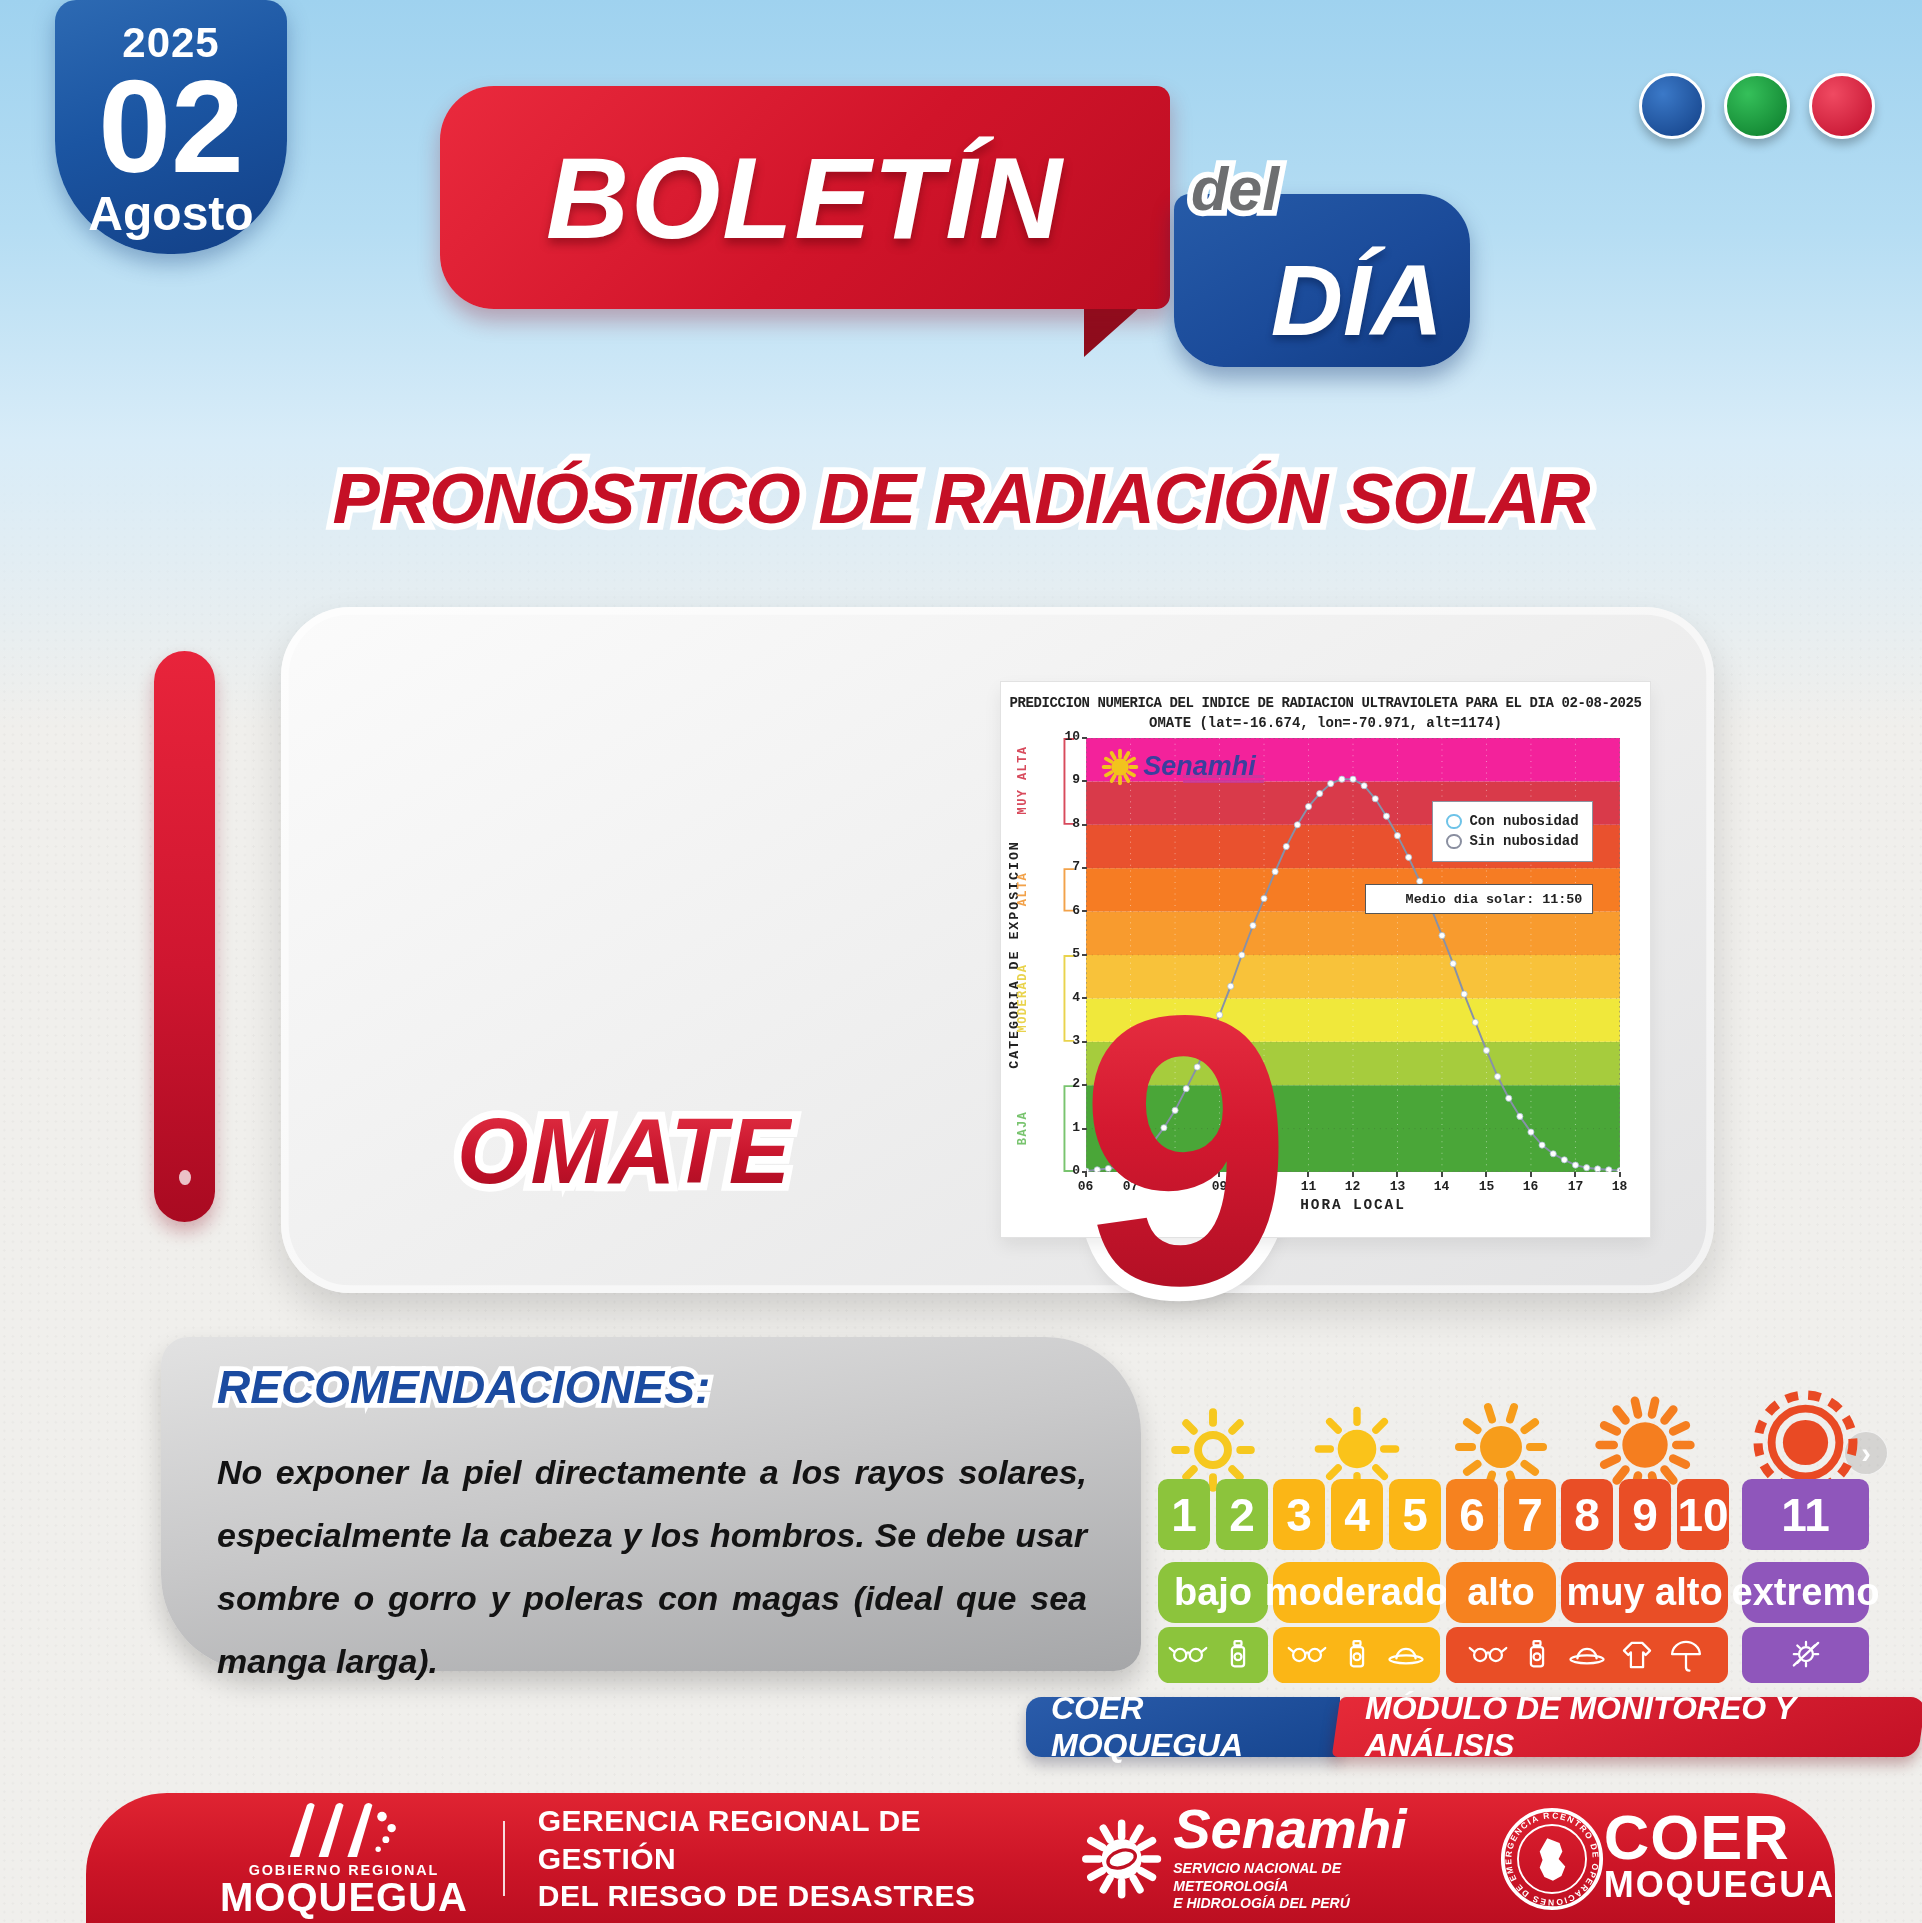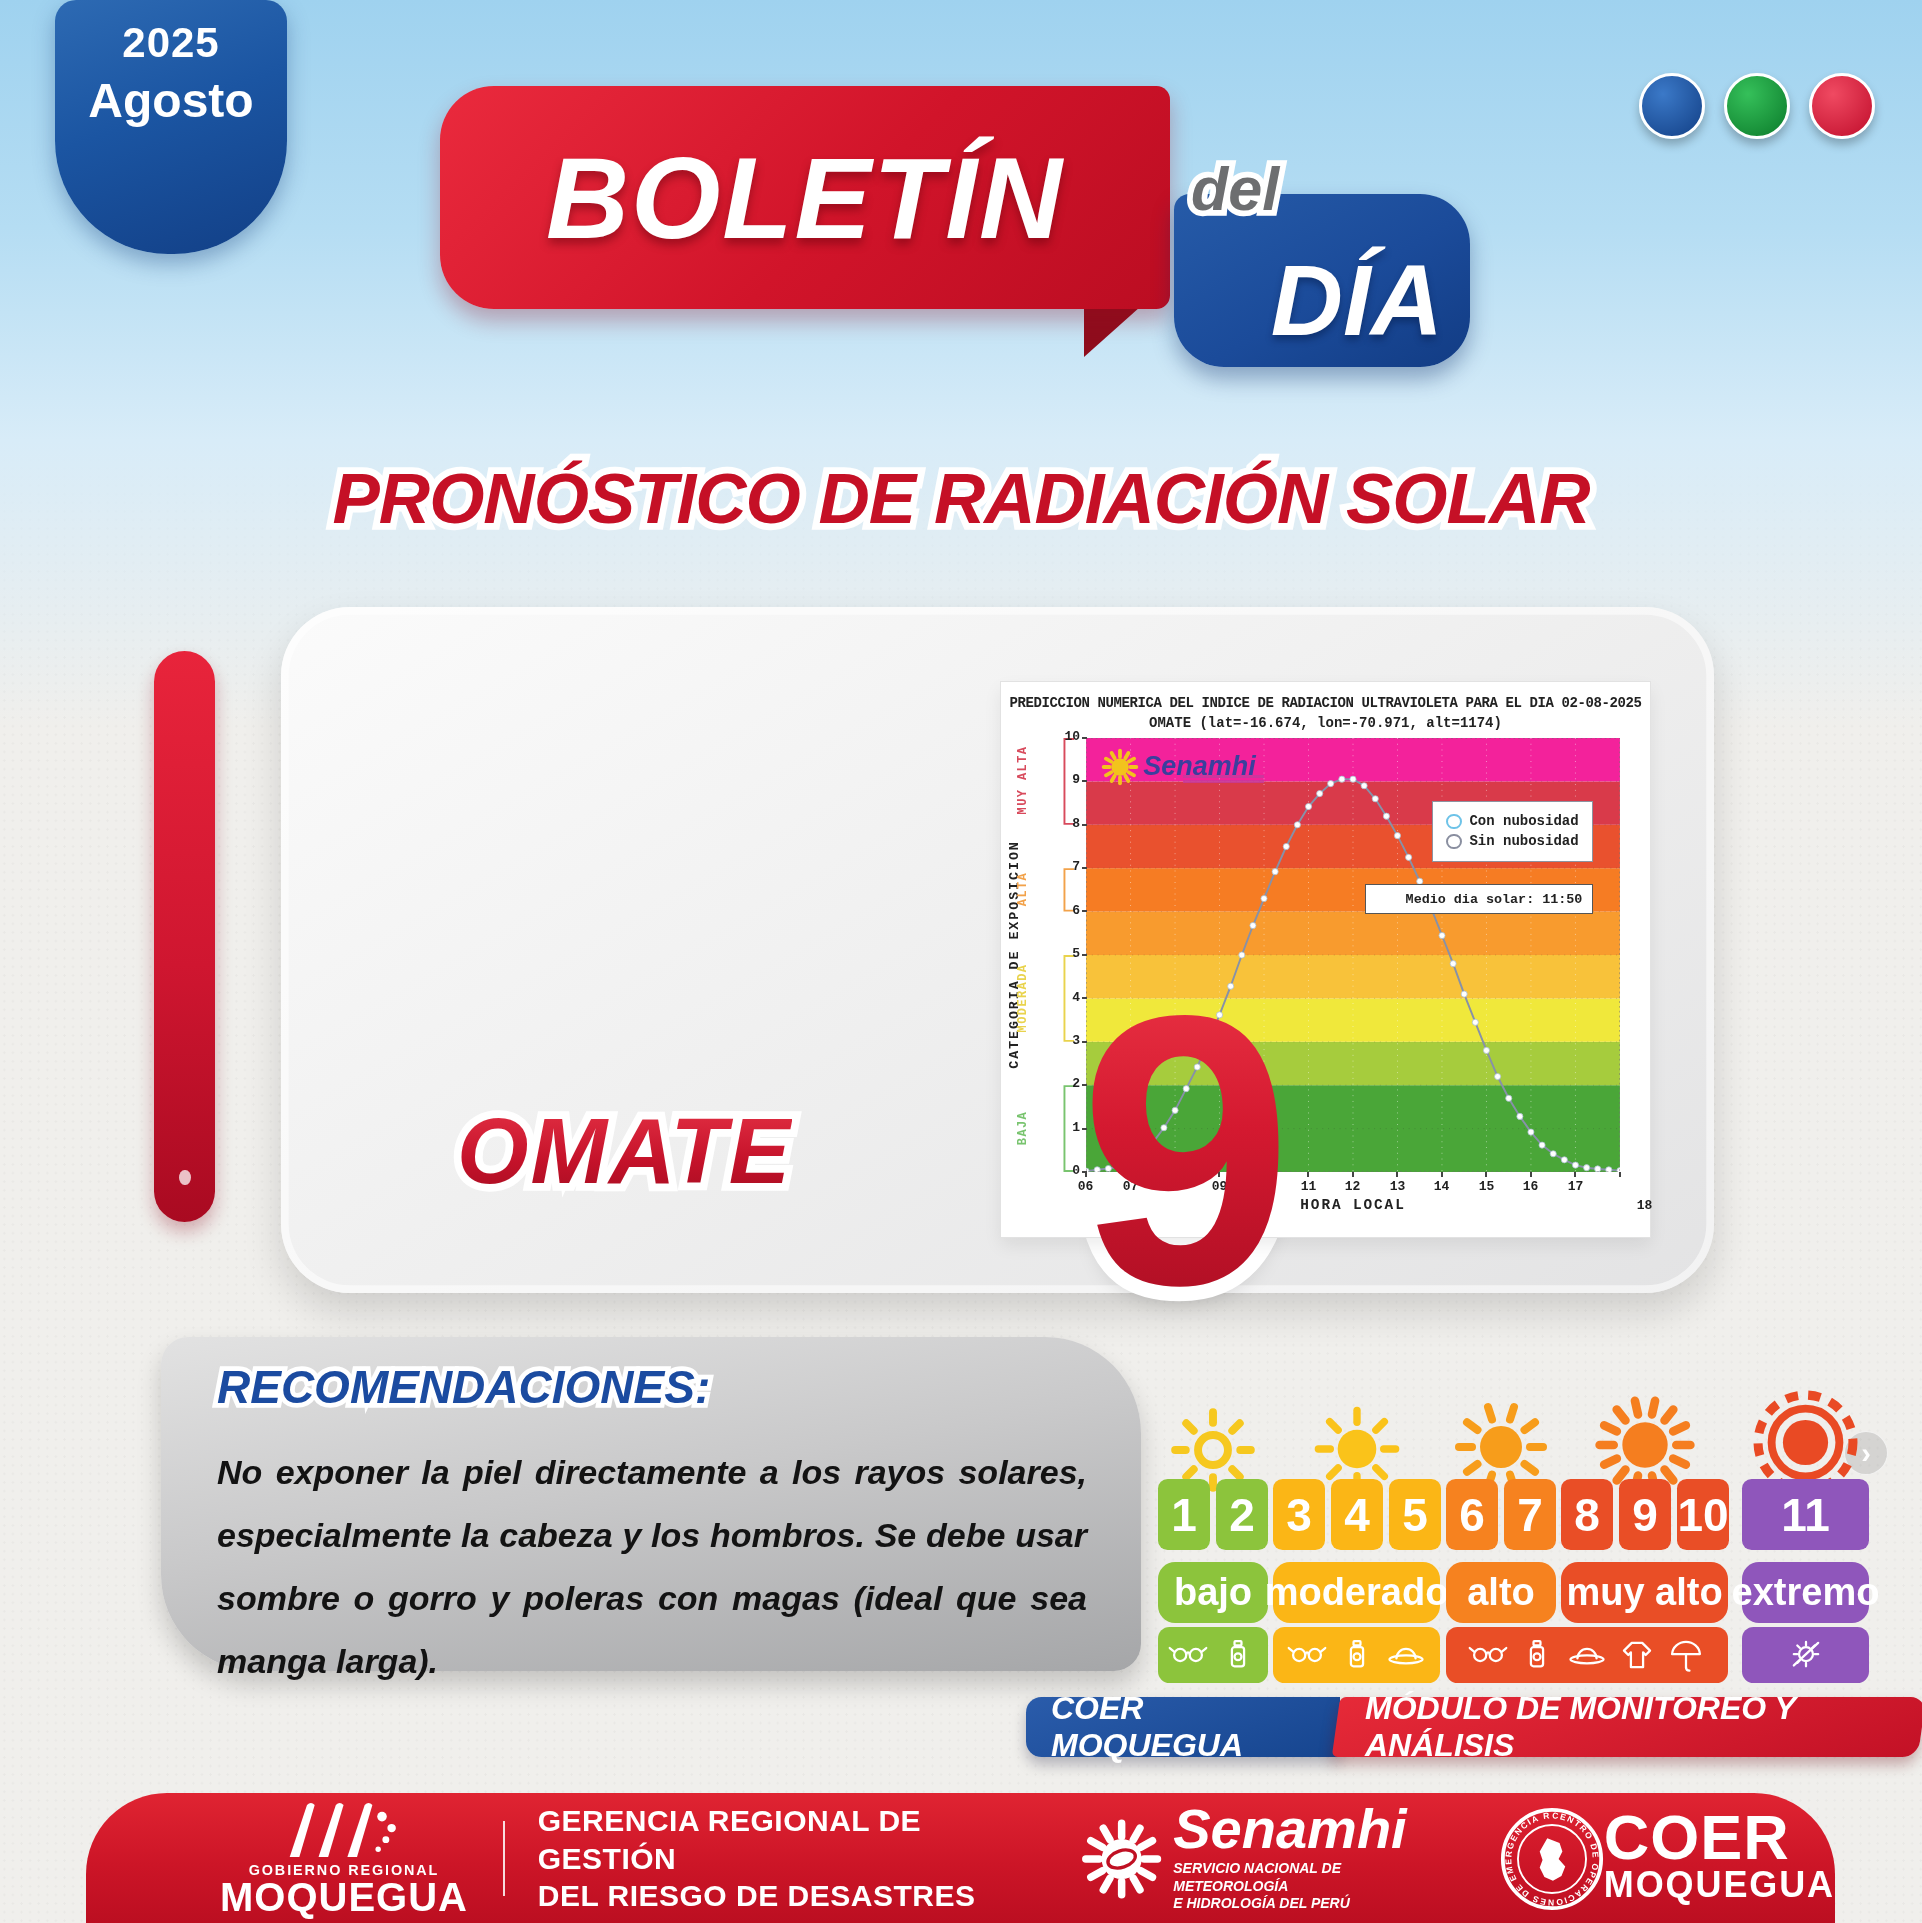--- a/index.html
+++ b/index.html
@@ -129,20 +129,21 @@
 </style>
 </head>
 <body>
 
 <div id="canvas">
   <div class="abs sky"></div>
 
   
   <div class="abs date-badge">
     <div class="yr">2025</div>
+    <div class="dy">02</div>
     <div class="mo">Agosto</div>
   </div>
 
   
   <div class="abs bol-fold"></div>
   <div class="abs bol-box">
     <span class="bol-text">BOLETÍN</span>
   </div>
   <div class="abs dia-box">
     <span class="dia-text">DÍA</span>
@@ -352,21 +353,21 @@
       <div class="tick-x" style="left: 382px; top: 497px;">13</div>
       <div class="dash-x" style="left: 440px; top: 490px;"></div>
       <div class="tick-x" style="left: 426px; top: 497px;">14</div>
       <div class="dash-x" style="left: 484px; top: 490px;"></div>
       <div class="tick-x" style="left: 471px; top: 497px;">15</div>
       <div class="dash-x" style="left: 529px; top: 490px;"></div>
       <div class="tick-x" style="left: 515px; top: 497px;">16</div>
       <div class="dash-x" style="left: 573px; top: 490px;"></div>
       <div class="tick-x" style="left: 560px; top: 497px;">17</div>
       <div class="dash-x" style="left: 618px; top: 490px;"></div>
-      <div class="tick-x" style="left: 604px; top: 516px; margin-left: 25px;">18</div>
+      <div class="tick-x" style="left: 604px; top: 497px;">18</div>
     </div>
 
   
   <div class="abs reco">
     <div class="reco-title outl">
       <span class="bk">RECOMENDACIONES:</span>
       <span class="ft">RECOMENDACIONES:</span>
     </div>
     <div class="reco-body">No exponer la piel directamente a los rayos solares, especialmente la cabeza y los hombros. Se debe usar sombre o gorro y poleras con magas (ideal que sea manga larga).</div>
   </div>

